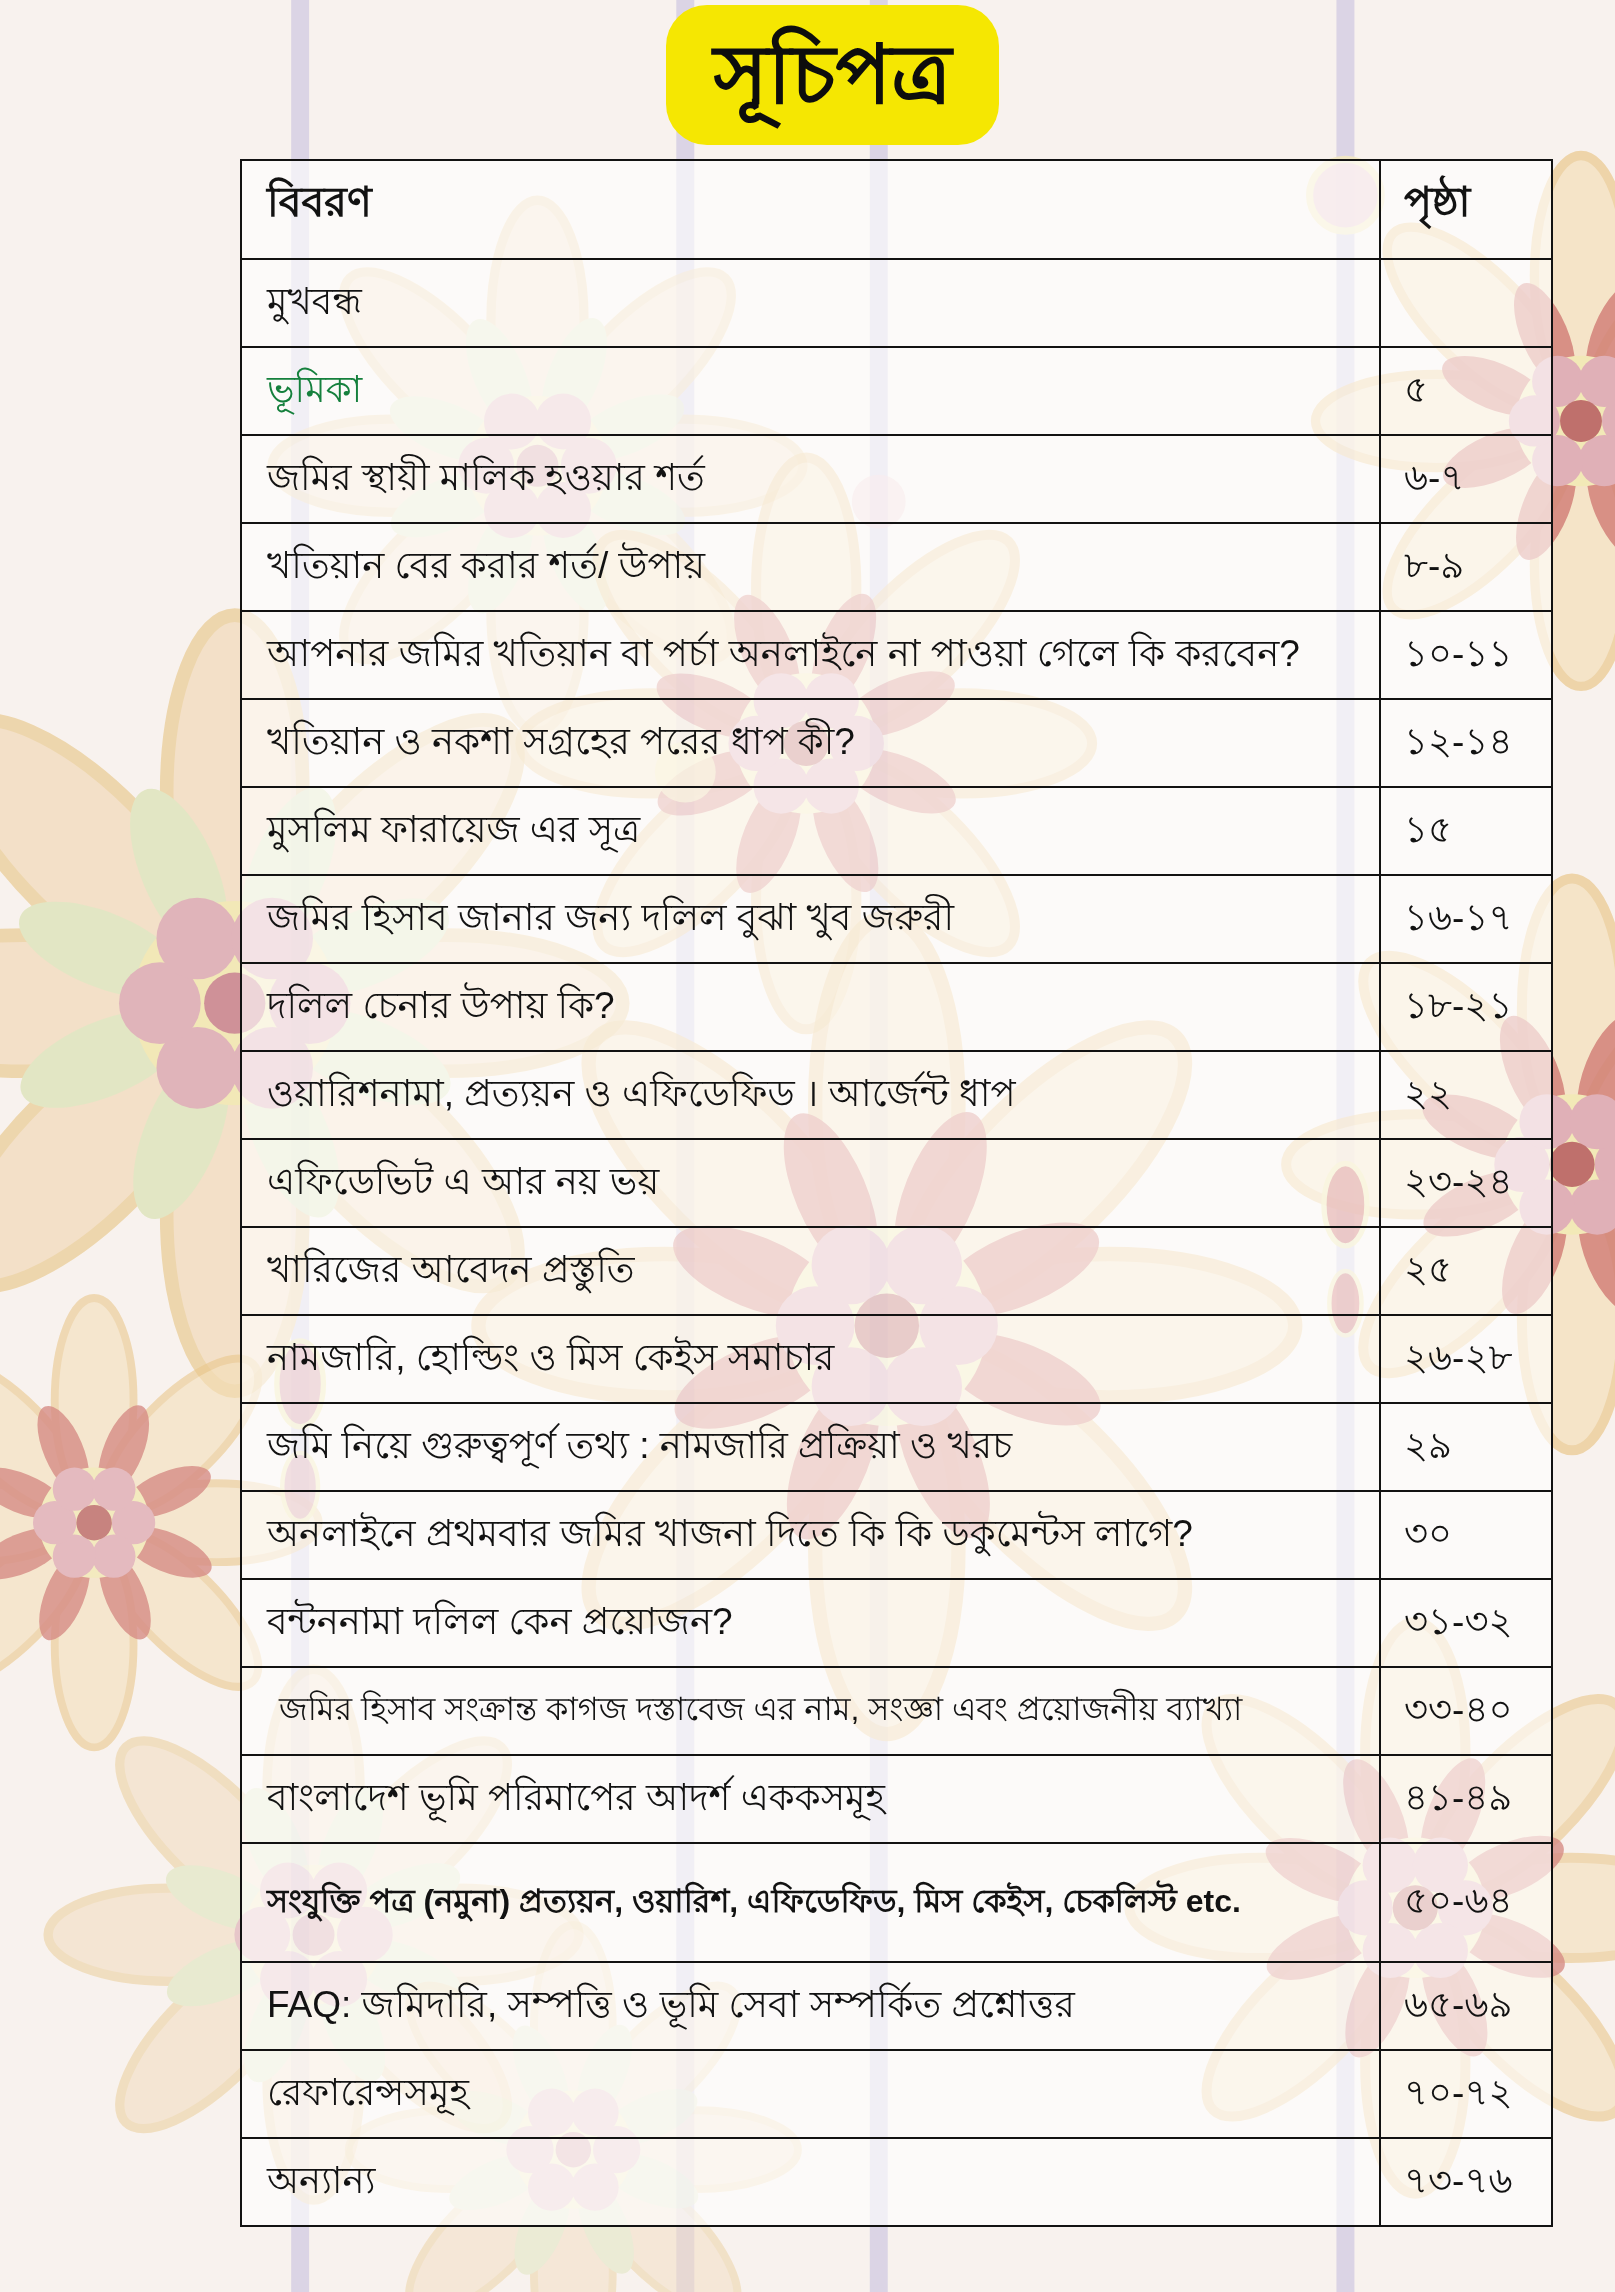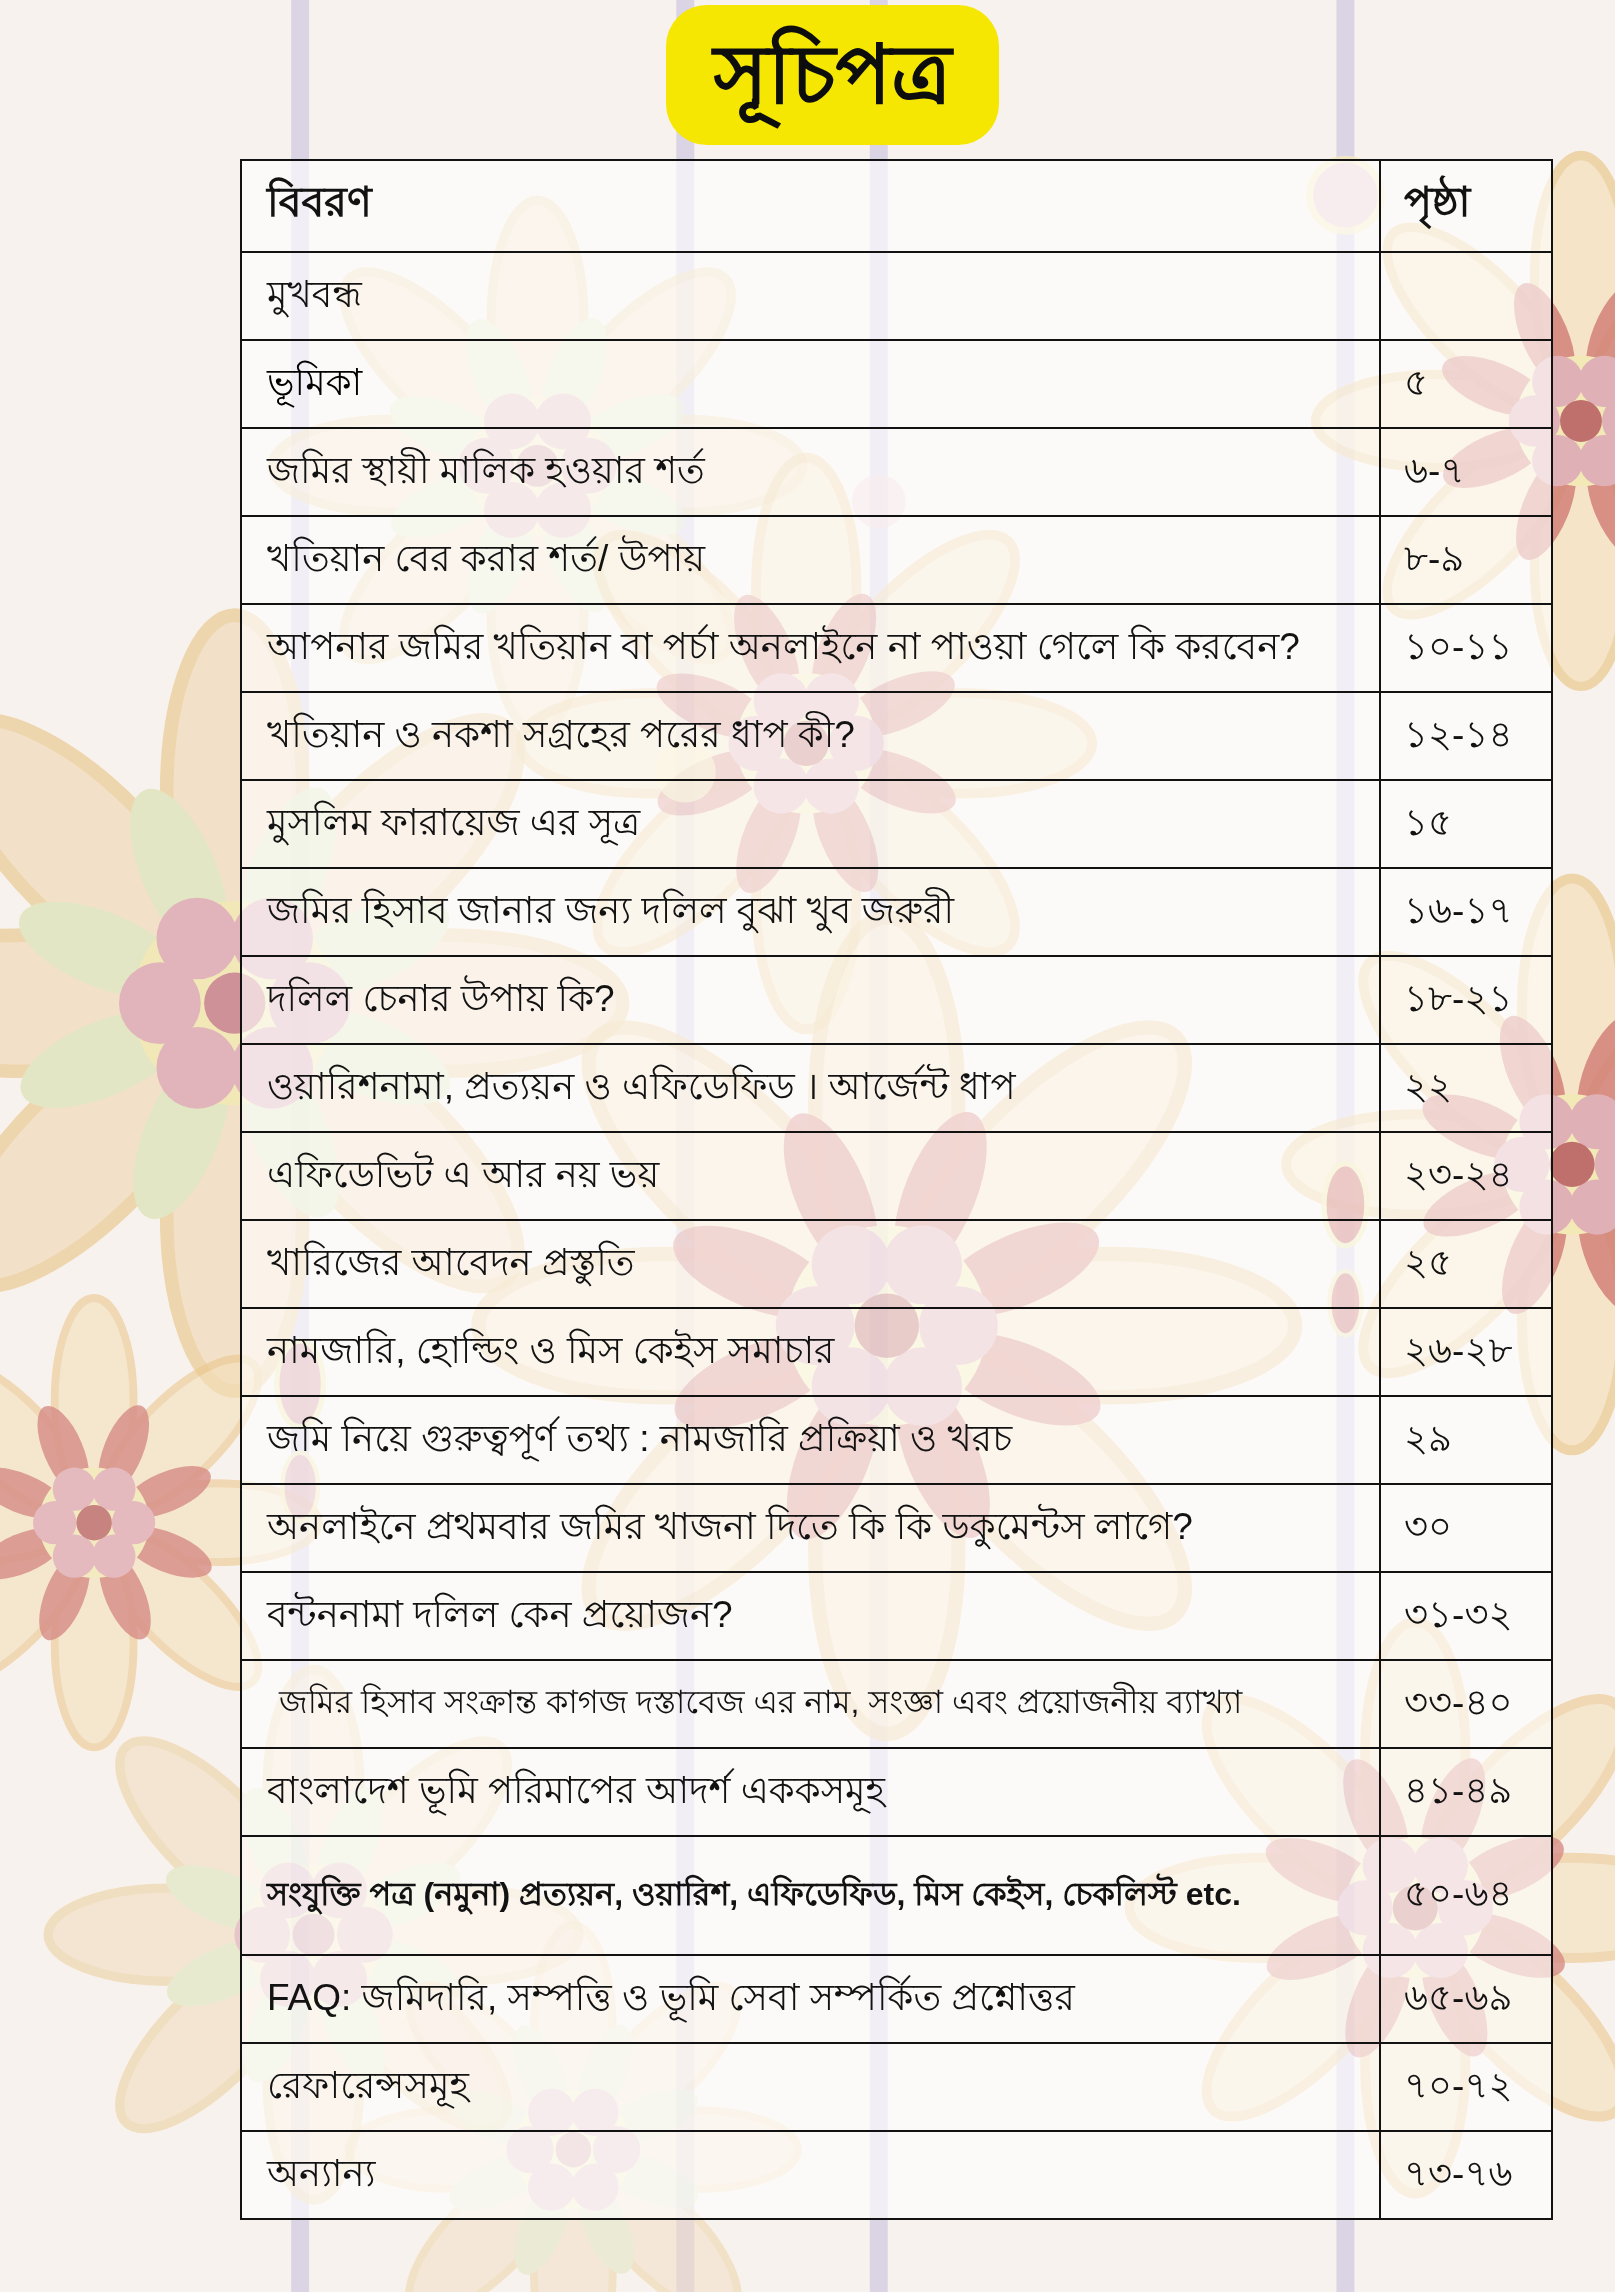--- a/index.html
+++ b/index.html
@@ -51,31 +51,31 @@
     vertical-align:middle;
     text-align:left;
     color:#121212;
     overflow:hidden;
     white-space:nowrap;
   }
   table.toc th {
     height:86px;
     font-size:41px;
     font-weight:700;
-    padding:0 0 4px 25px;
+    padding:0 0 11px 25px;
   }
   table.toc td {
     height:86px;
     font-size:37px;
     font-weight:400;
     padding:0 5.4px 0 25px;
   }
   td.c-page, th.c-page { padding-left:23px !important; }
   
-  #toc-body tr:nth-child(2) td.c-desc { color:#000000; }       
+  #toc-body tr:nth-child(2) td.c-desc { color:#15803d; }       
   #toc-body tr:nth-child(17) td.c-desc { font-size:32px;padding-left:37px; }     
   #toc-body tr:nth-child(19) td { height:117px; }              
   #toc-body tr:nth-child(19) td.c-desc { font-size:32px;font-weight:bold; }
 </style>
 </head>
 <body>
 
 <div class="page">
 
   <svg class="deco" viewBox="0 0 1804 2560" xmlns="http://www.w3.org/2000/svg" aria-hidden="true">

